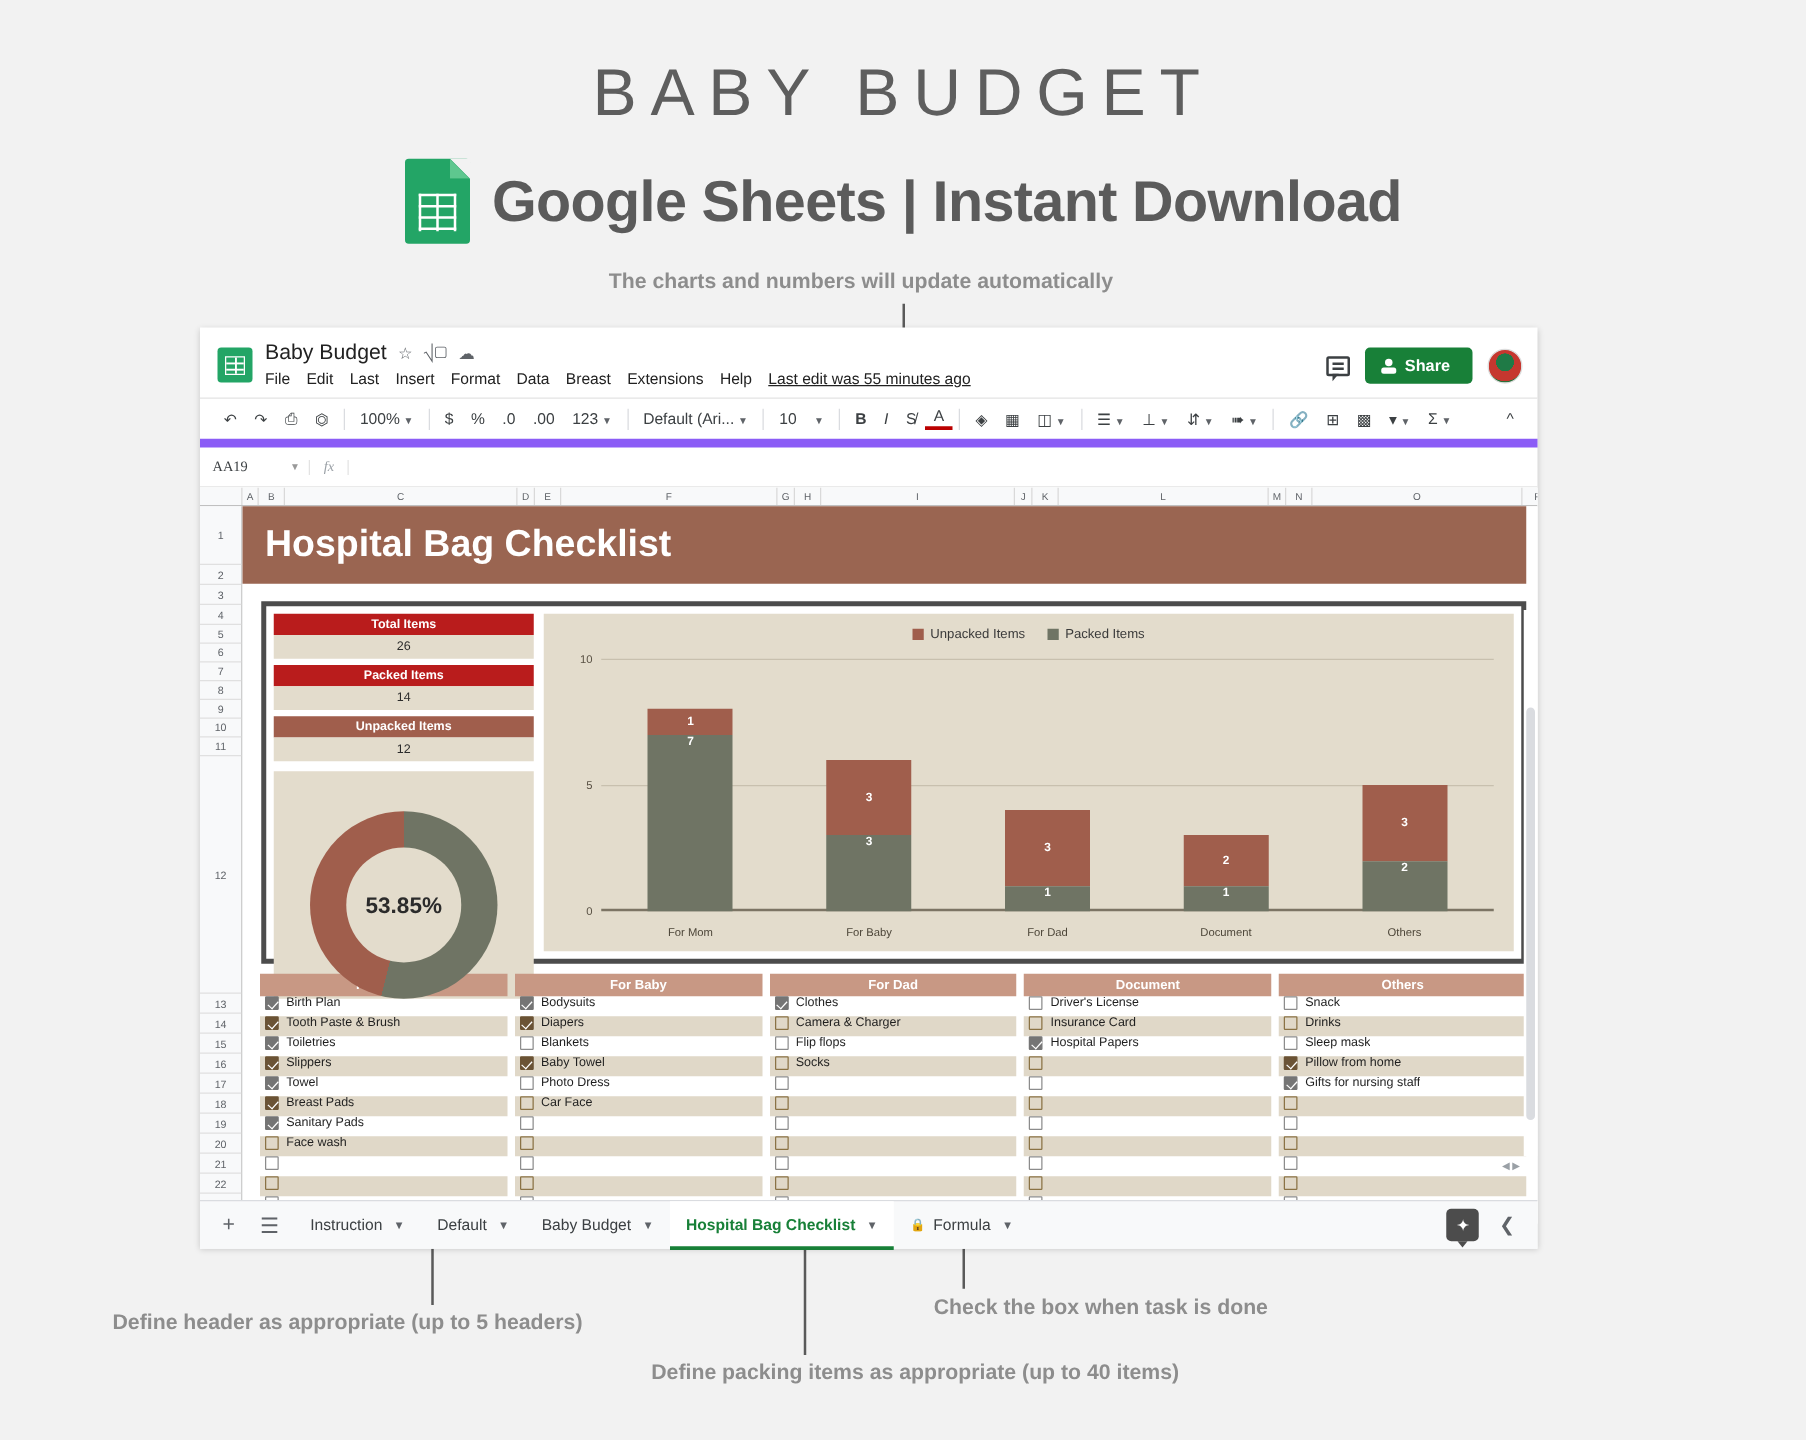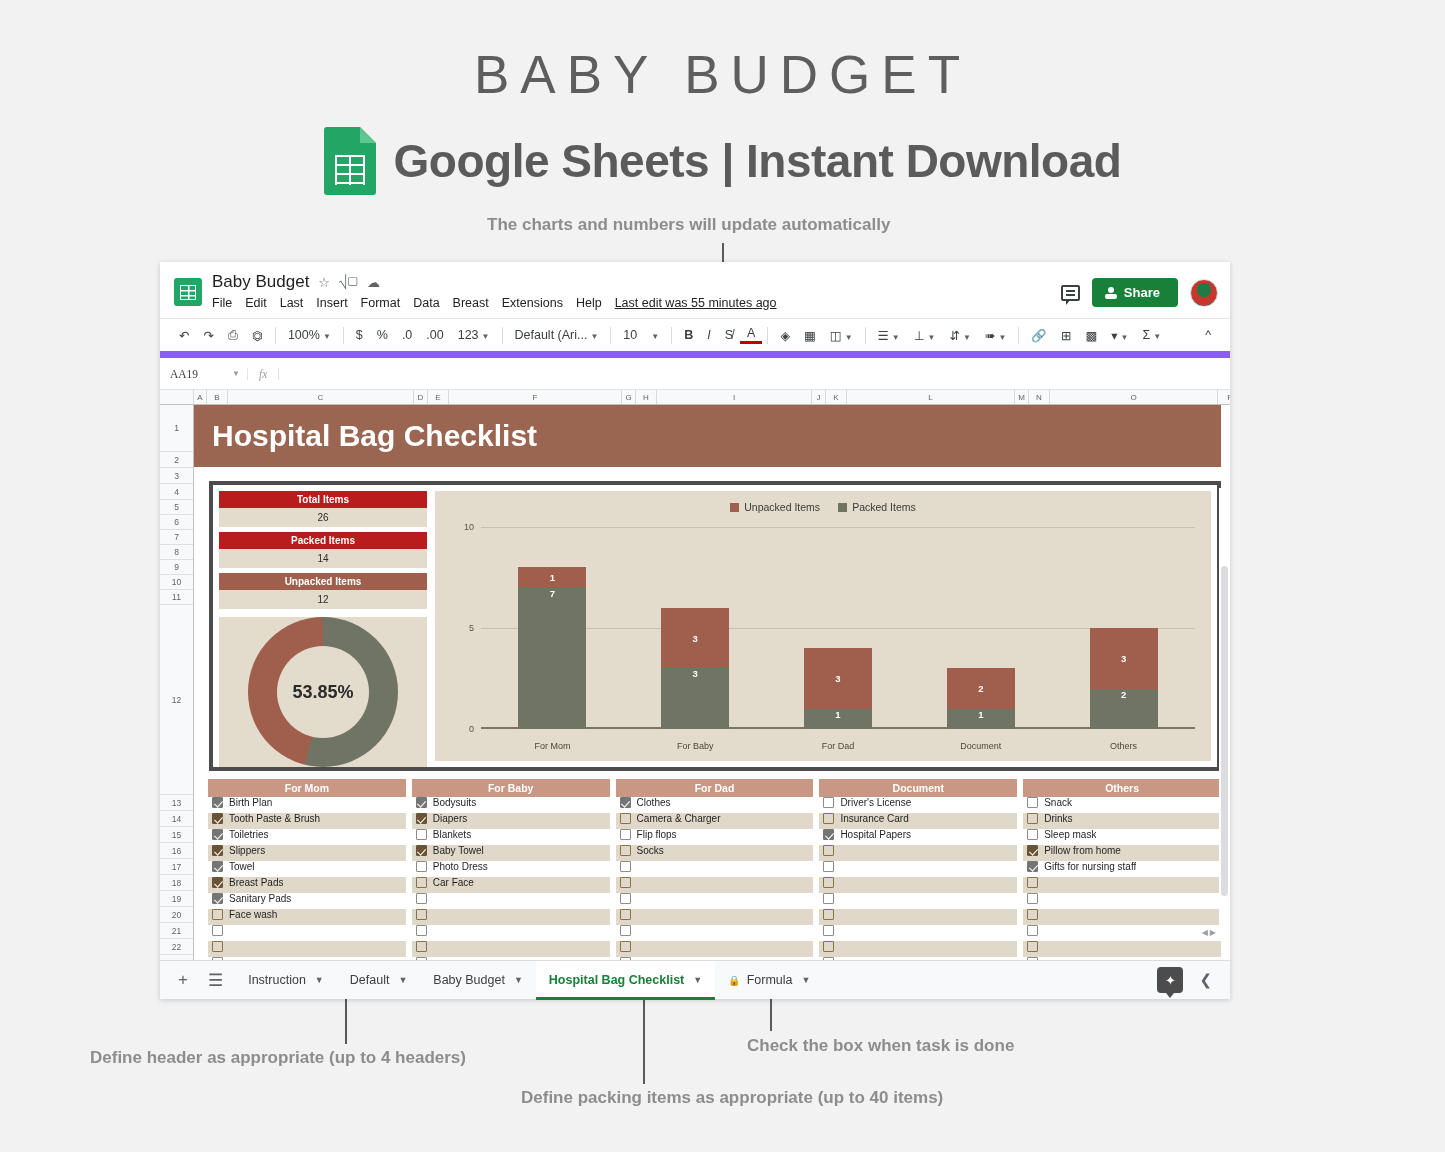--- a/index.html
+++ b/index.html
@@ -242,21 +242,21 @@
 <div class="promo-sub-row">
   <div class="gs-logo">
       <div class="gs-grid"></div>
     </div>
   <div class="promo-sub">Google Sheets | Instant Download</div>
 </div>
 
 <div class="callout" style="left:487px; top:215px;">The charts and numbers will update automatically</div>
 <div class="leader" style="left:722px; top:243px; height:218px;"></div>
 
-<div class="callout" style="left:90px; top:1048px;">Define header as appropriate (up to 4 headers)</div>
+<div class="callout" style="left:90px; top:1048px;">Define header as appropriate (up to 5 headers)</div>
 <div class="leader" style="left:345px; top:752px; height:292px;"></div>
 
 <div class="callout" style="left:521px; top:1088px;">Define packing items as appropriate (up to 40 items)</div>
 <div class="leader" style="left:643px; top:770px; height:314px;"></div>
 
 <div class="callout" style="left:747px; top:1036px;">Check the box when task is done</div>
 <div class="leader" style="left:770px; top:895px; height:136px;"></div>
 
 <div class="sheets-window">
 
@@ -408,21 +408,21 @@
             </div>
             <div class="kpi">
               <div class="kpi-label green">Packed Items</div>
               <div class="kpi-value">14</div>
             </div>
             <div class="kpi">
               <div class="kpi-label terra">Unpacked Items</div>
               <div class="kpi-value">12</div>
             </div>
             <div class="donut-box">
-              <div class="donut" id="donut" style="background: conic-gradient(rgb(111, 116, 100) 0deg, rgb(111, 116, 100) 193.846deg, rgb(160, 94, 76) 193.846deg, rgb(160, 94, 76) 360deg);">
+              <div class="donut" id="donut" style="background: conic-gradient(rgb(111, 116, 100) 0deg, rgb(111, 116, 100) 193.846deg, rgb(160, 94, 76) 193.846deg, rgb(160, 94, 76) 360deg); margin-top: 32px;">
                 <div class="donut-hole">53.85%</div>
               </div>
             </div>
           </div>
 
           <div class="chart-box">
             <div class="legend">
               <div class="legend-item">
                 <span class="swatch" style="background:#a05e4c"></span>
                 <span>Unpacked Items</span>

